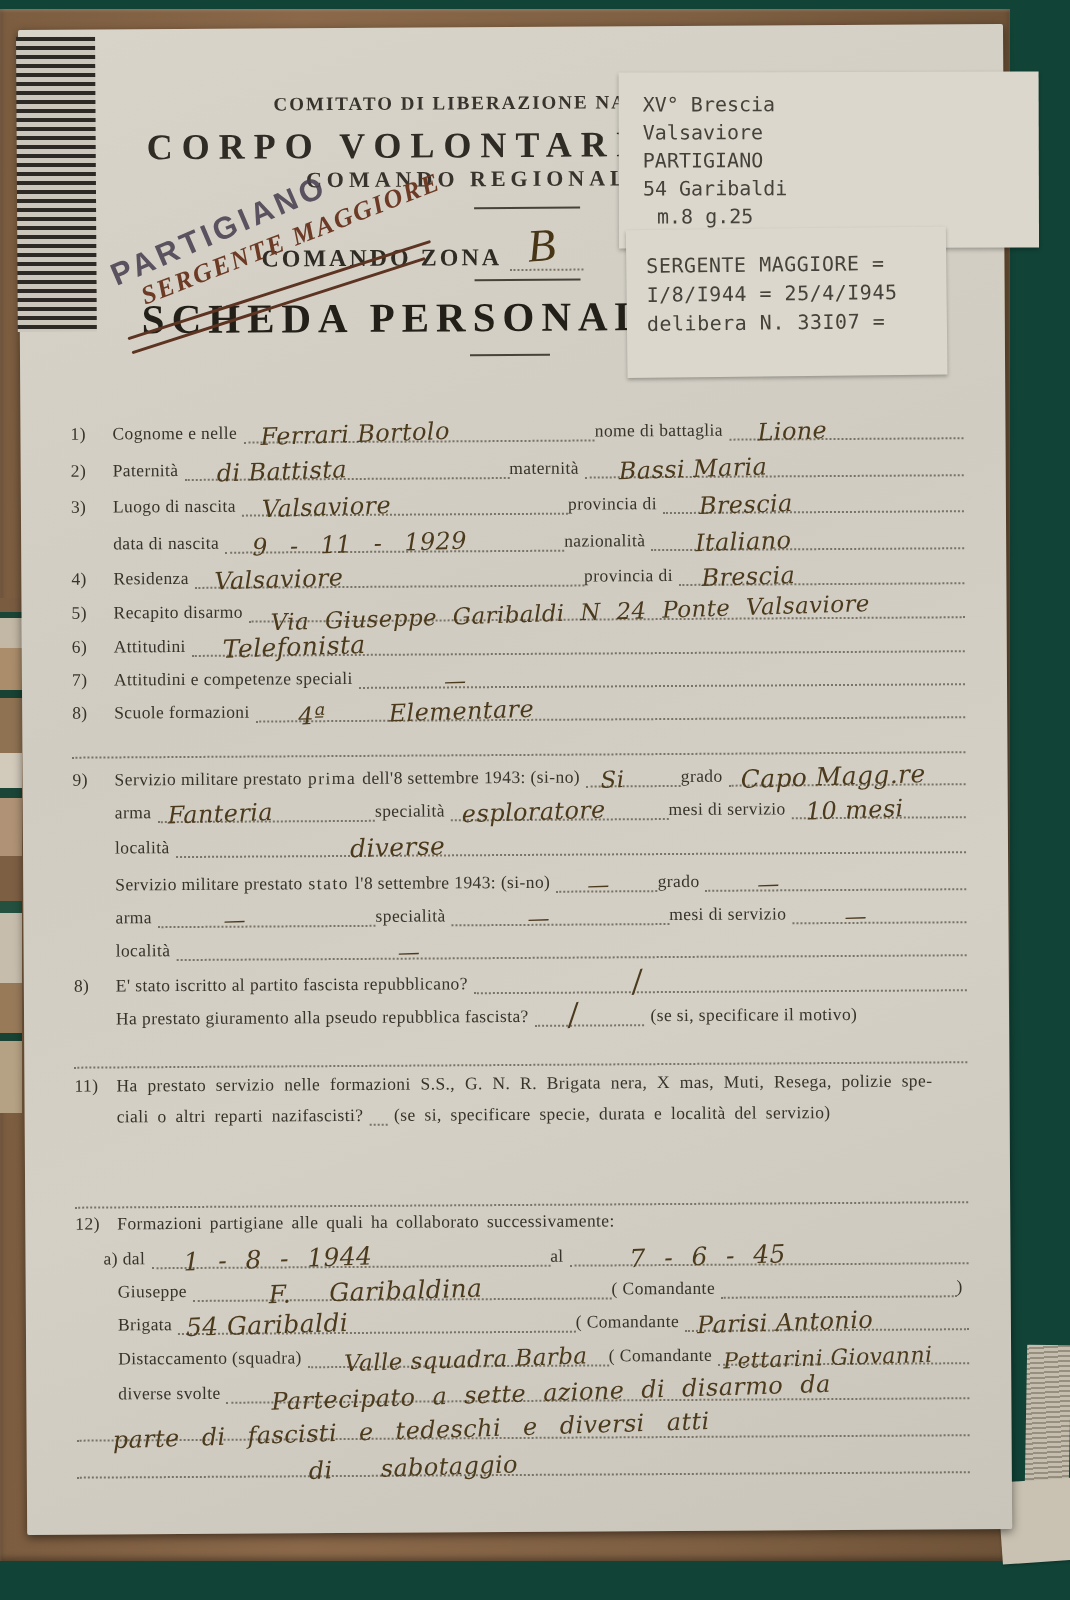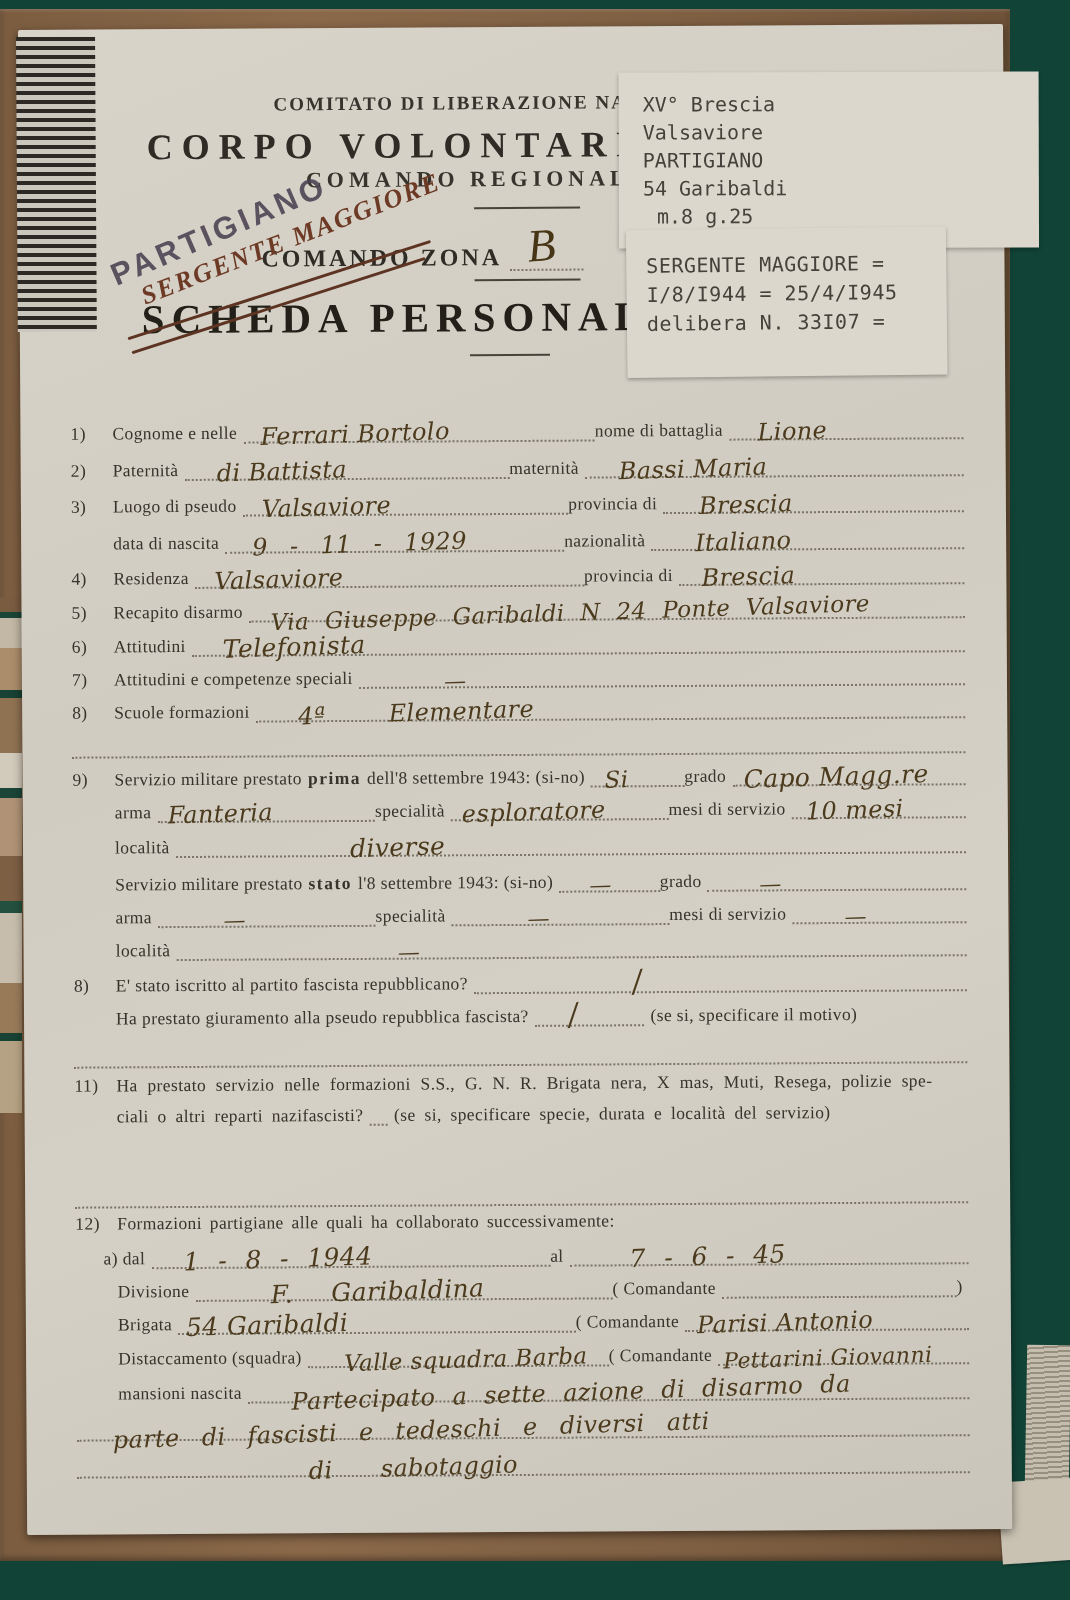--- a/index.html
+++ b/index.html
@@ -57,21 +57,21 @@
   .penline{position:absolute;height:3px;background:#5d3322;transform:rotate(-17.5deg);
         transform-origin:left center;border-radius:2px;}
 
   .hwB{position:absolute;left:508px;top:192px;font-style:italic;font-size:46px;color:#473516;
         transform:rotate(-4deg);z-index:2;}
 
   .row{position:absolute;left:50px;right:42px;height:36px;display:flex;align-items:flex-end;
         font-size:17.5px;color:#38332b;letter-spacing:.4px;}
   .num{flex:0 0 42px;}
   .lbl{white-space:nowrap;padding-right:6px;}
-  .b{font-weight:700;letter-spacing:1.5px;}
+  .b{font-weight:400;letter-spacing:1.5px;}
   .note{white-space:nowrap;padding-left:6px;}
   .fill{flex-grow:1;position:relative;height:34px;border-bottom:2px dotted rgba(92,86,72,.75);}
   .hw{position:absolute;bottom:-7px;font-style:italic;font-size:22px;color:#4c3a1d;
         white-space:nowrap;transform:rotate(-1.5deg);font-family:"DejaVu Serif",serif;}
   .textline{white-space:nowrap;}
   .s3{z-index:3;}.s4{z-index:4;}
 </style>
 </head>
 <body>
 
@@ -133,21 +133,21 @@
         <i class="hw" style="left:10%;font-size:24px">di Battista</i>
       </span>
     <span class="lbl">maternità</span>
     <span class="fill" style="flex-grow:1.4">
         <i class="hw" style="left:9%;font-size:24px">Bassi Maria</i>
       </span>
   </div>
 
   <div class="row" style="top:452px">
     <span class="num">3)</span>
-    <span class="lbl">Luogo di pseudo</span>
+    <span class="lbl">Luogo di nascita</span>
     <span class="fill" style="flex-grow:1.3">
         <i class="hw" style="left:6%;font-size:24px">Valsaviore</i>
       </span>
     <span class="lbl">provincia di</span>
     <span class="fill" style="flex-grow:1.2">
         <i class="hw" style="left:12%;font-size:24px">Brescia</i>
       </span>
   </div>
 
   <div class="row" style="top:489px">
@@ -334,21 +334,21 @@
         <i class="hw" style="left:8%;font-size:25px;word-spacing:10px">1 - 8 - 1944</i>
       </span>
     <span class="lbl">al</span>
     <span class="fill">
         <i class="hw" style="left:15%;font-size:25px;word-spacing:10px">7 - 6 - 45</i>
       </span>
   </div>
 
   <div class="row" style="top:1237px">
     <span class="num"></span>
-    <span class="lbl">Divisione</span>
+    <span class="lbl">Giuseppe</span>
     <span class="fill" style="flex-grow:1.6">
         <i class="hw" style="left:18%;font-size:25px;word-spacing:30px">F. Garibaldina</i>
       </span>
     <span class="lbl">( Comandante</span>
     <span class="fill" style="flex-grow:.9">
         <i class="hw"></i>
       </span>
     <span class="lbl">)</span>
   </div>
 
@@ -371,21 +371,21 @@
         <i class="hw" style="left:12%;font-size:23px">Valle squadra Barba</i>
       </span>
     <span class="lbl">( Comandante</span>
     <span class="fill">
         <i class="hw" style="left:2%;font-size:22px">Pettarini Giovanni</i>
       </span>
   </div>
 
   <div class="row" style="top:1339px">
     <span class="num"></span>
-    <span class="lbl">mansioni nascita</span>
+    <span class="lbl">diverse svolte</span>
     <span class="fill">
         <i class="hw" style="left:6%;font-size:24px;word-spacing:9px">Partecipato a sette azione di disarmo da</i>
       </span>
   </div>
   <div class="row" style="top:1376px">
     <span class="fill">
         <i class="hw" style="left:4%;font-size:24px;word-spacing:14px">parte di fascisti e tedeschi e diversi atti</i>
       </span>
   </div>
   <div class="row" style="top:1413px">

